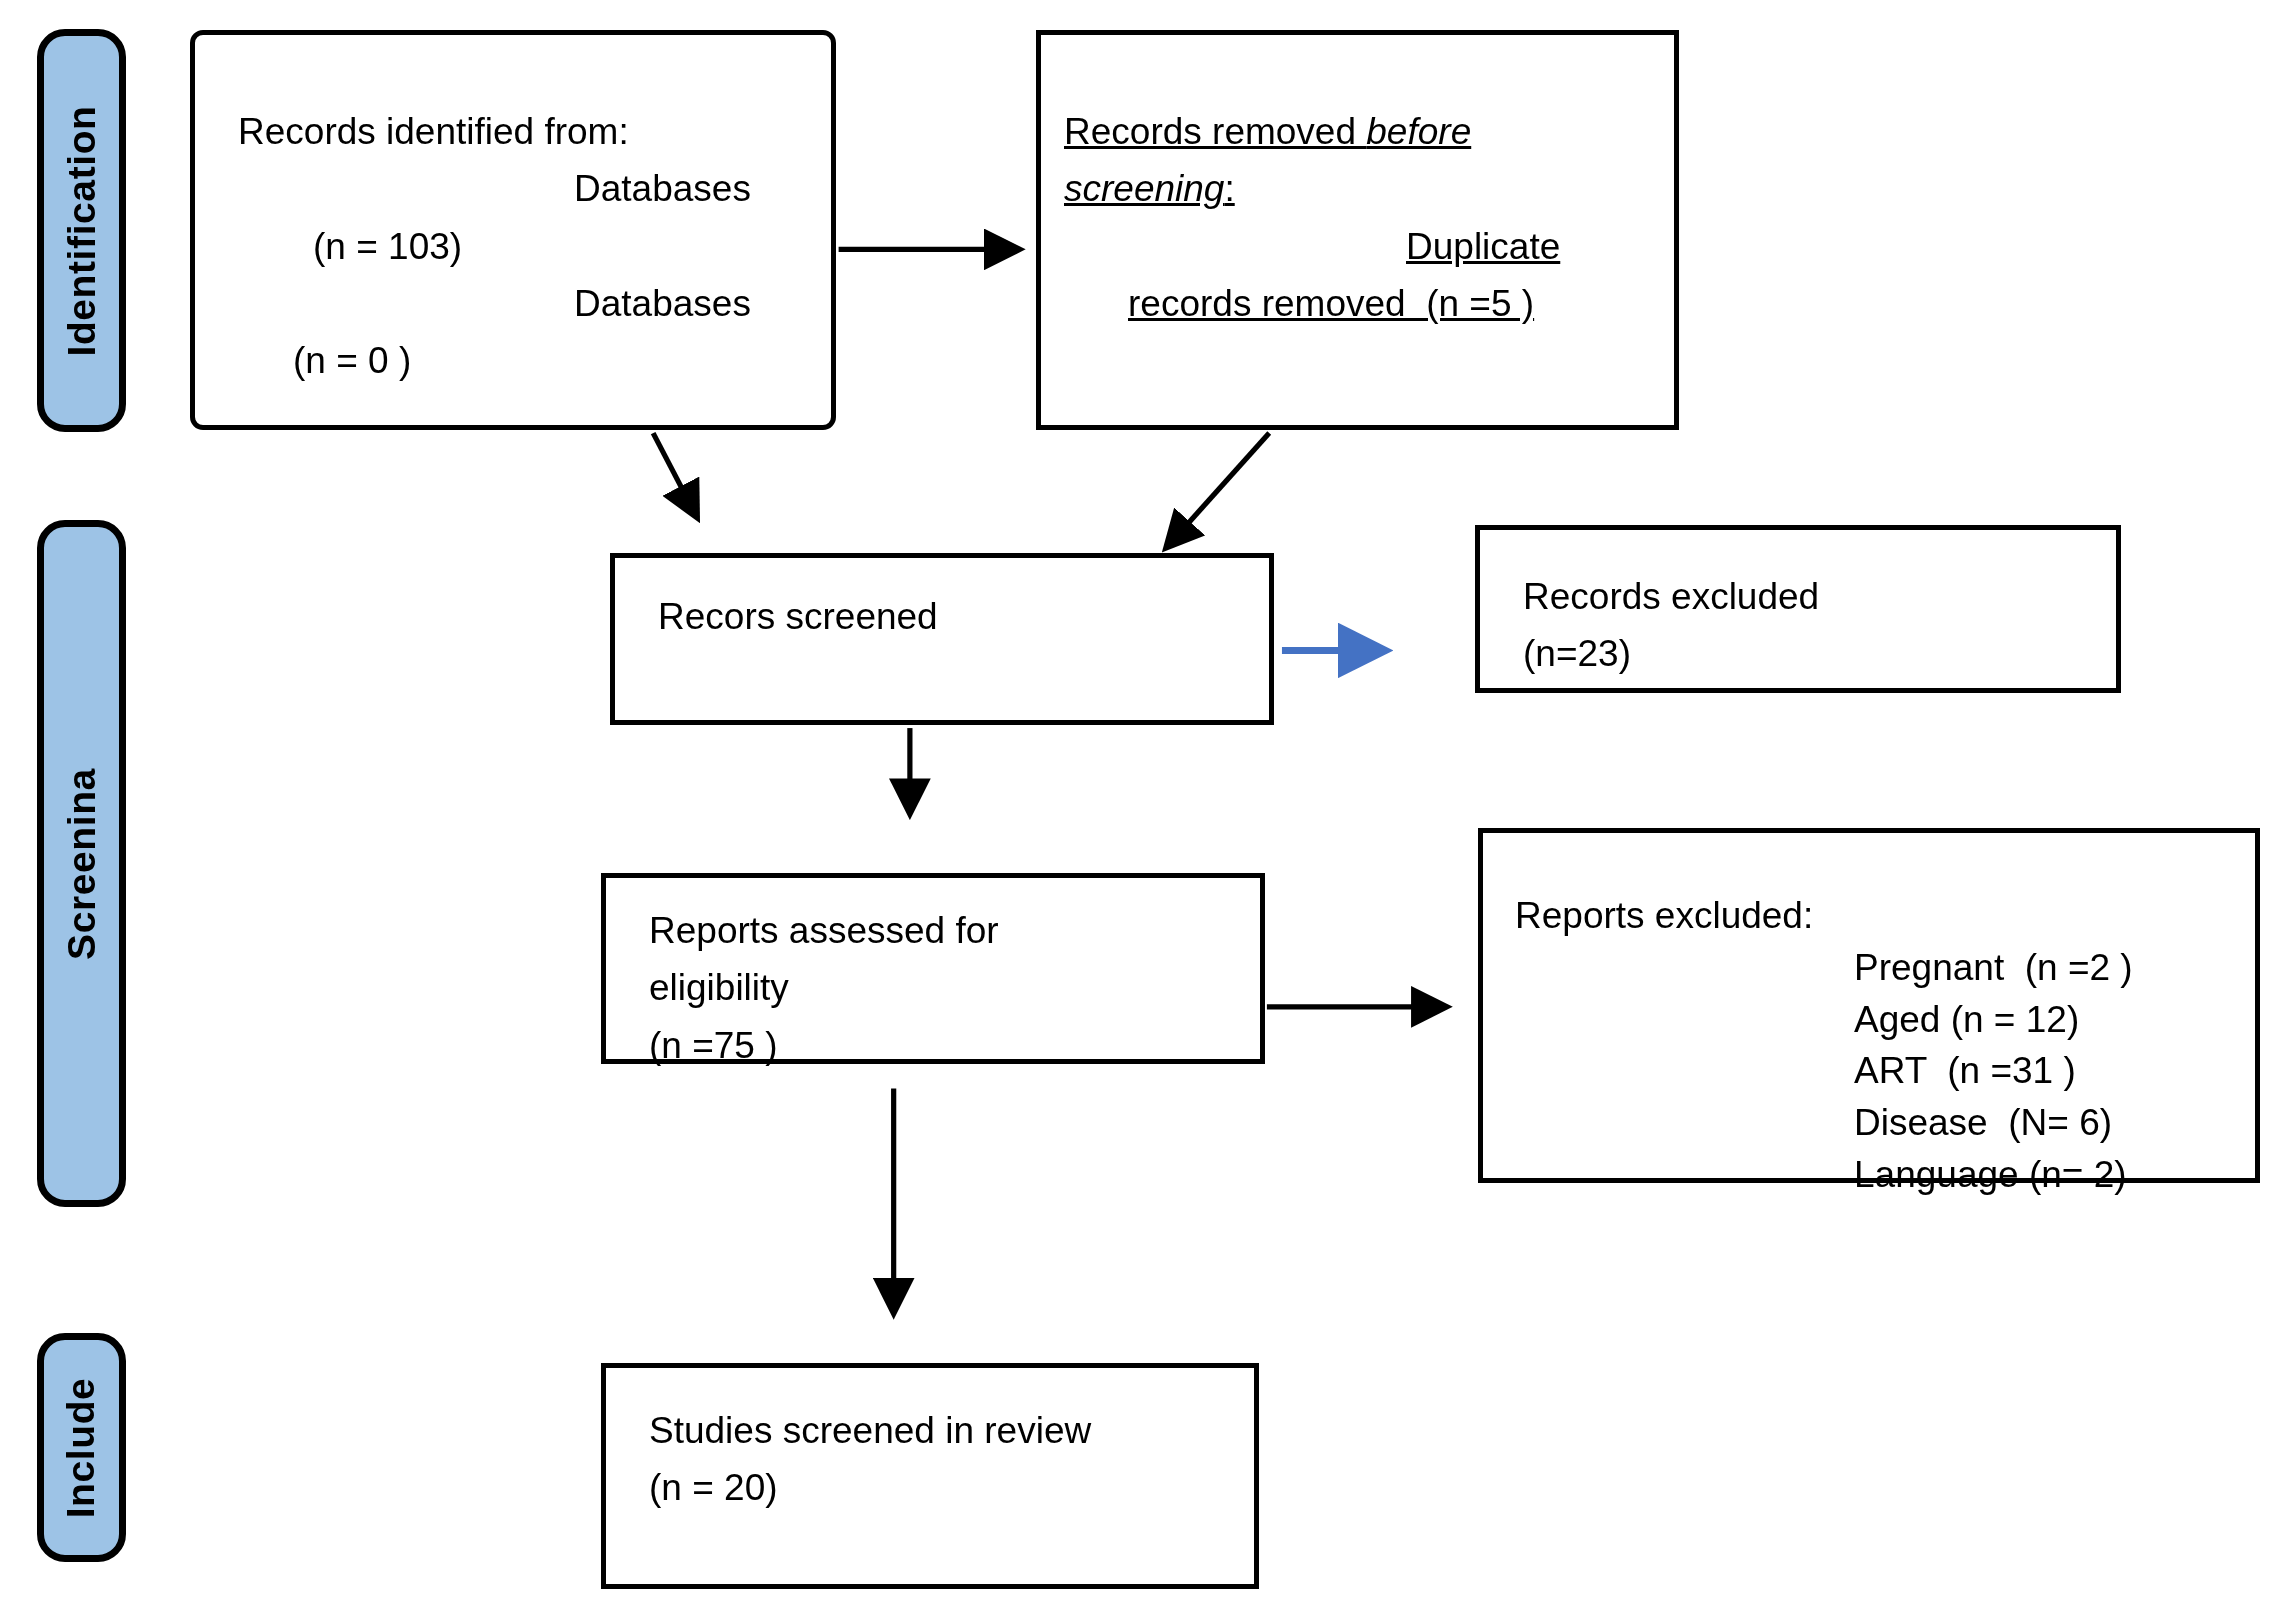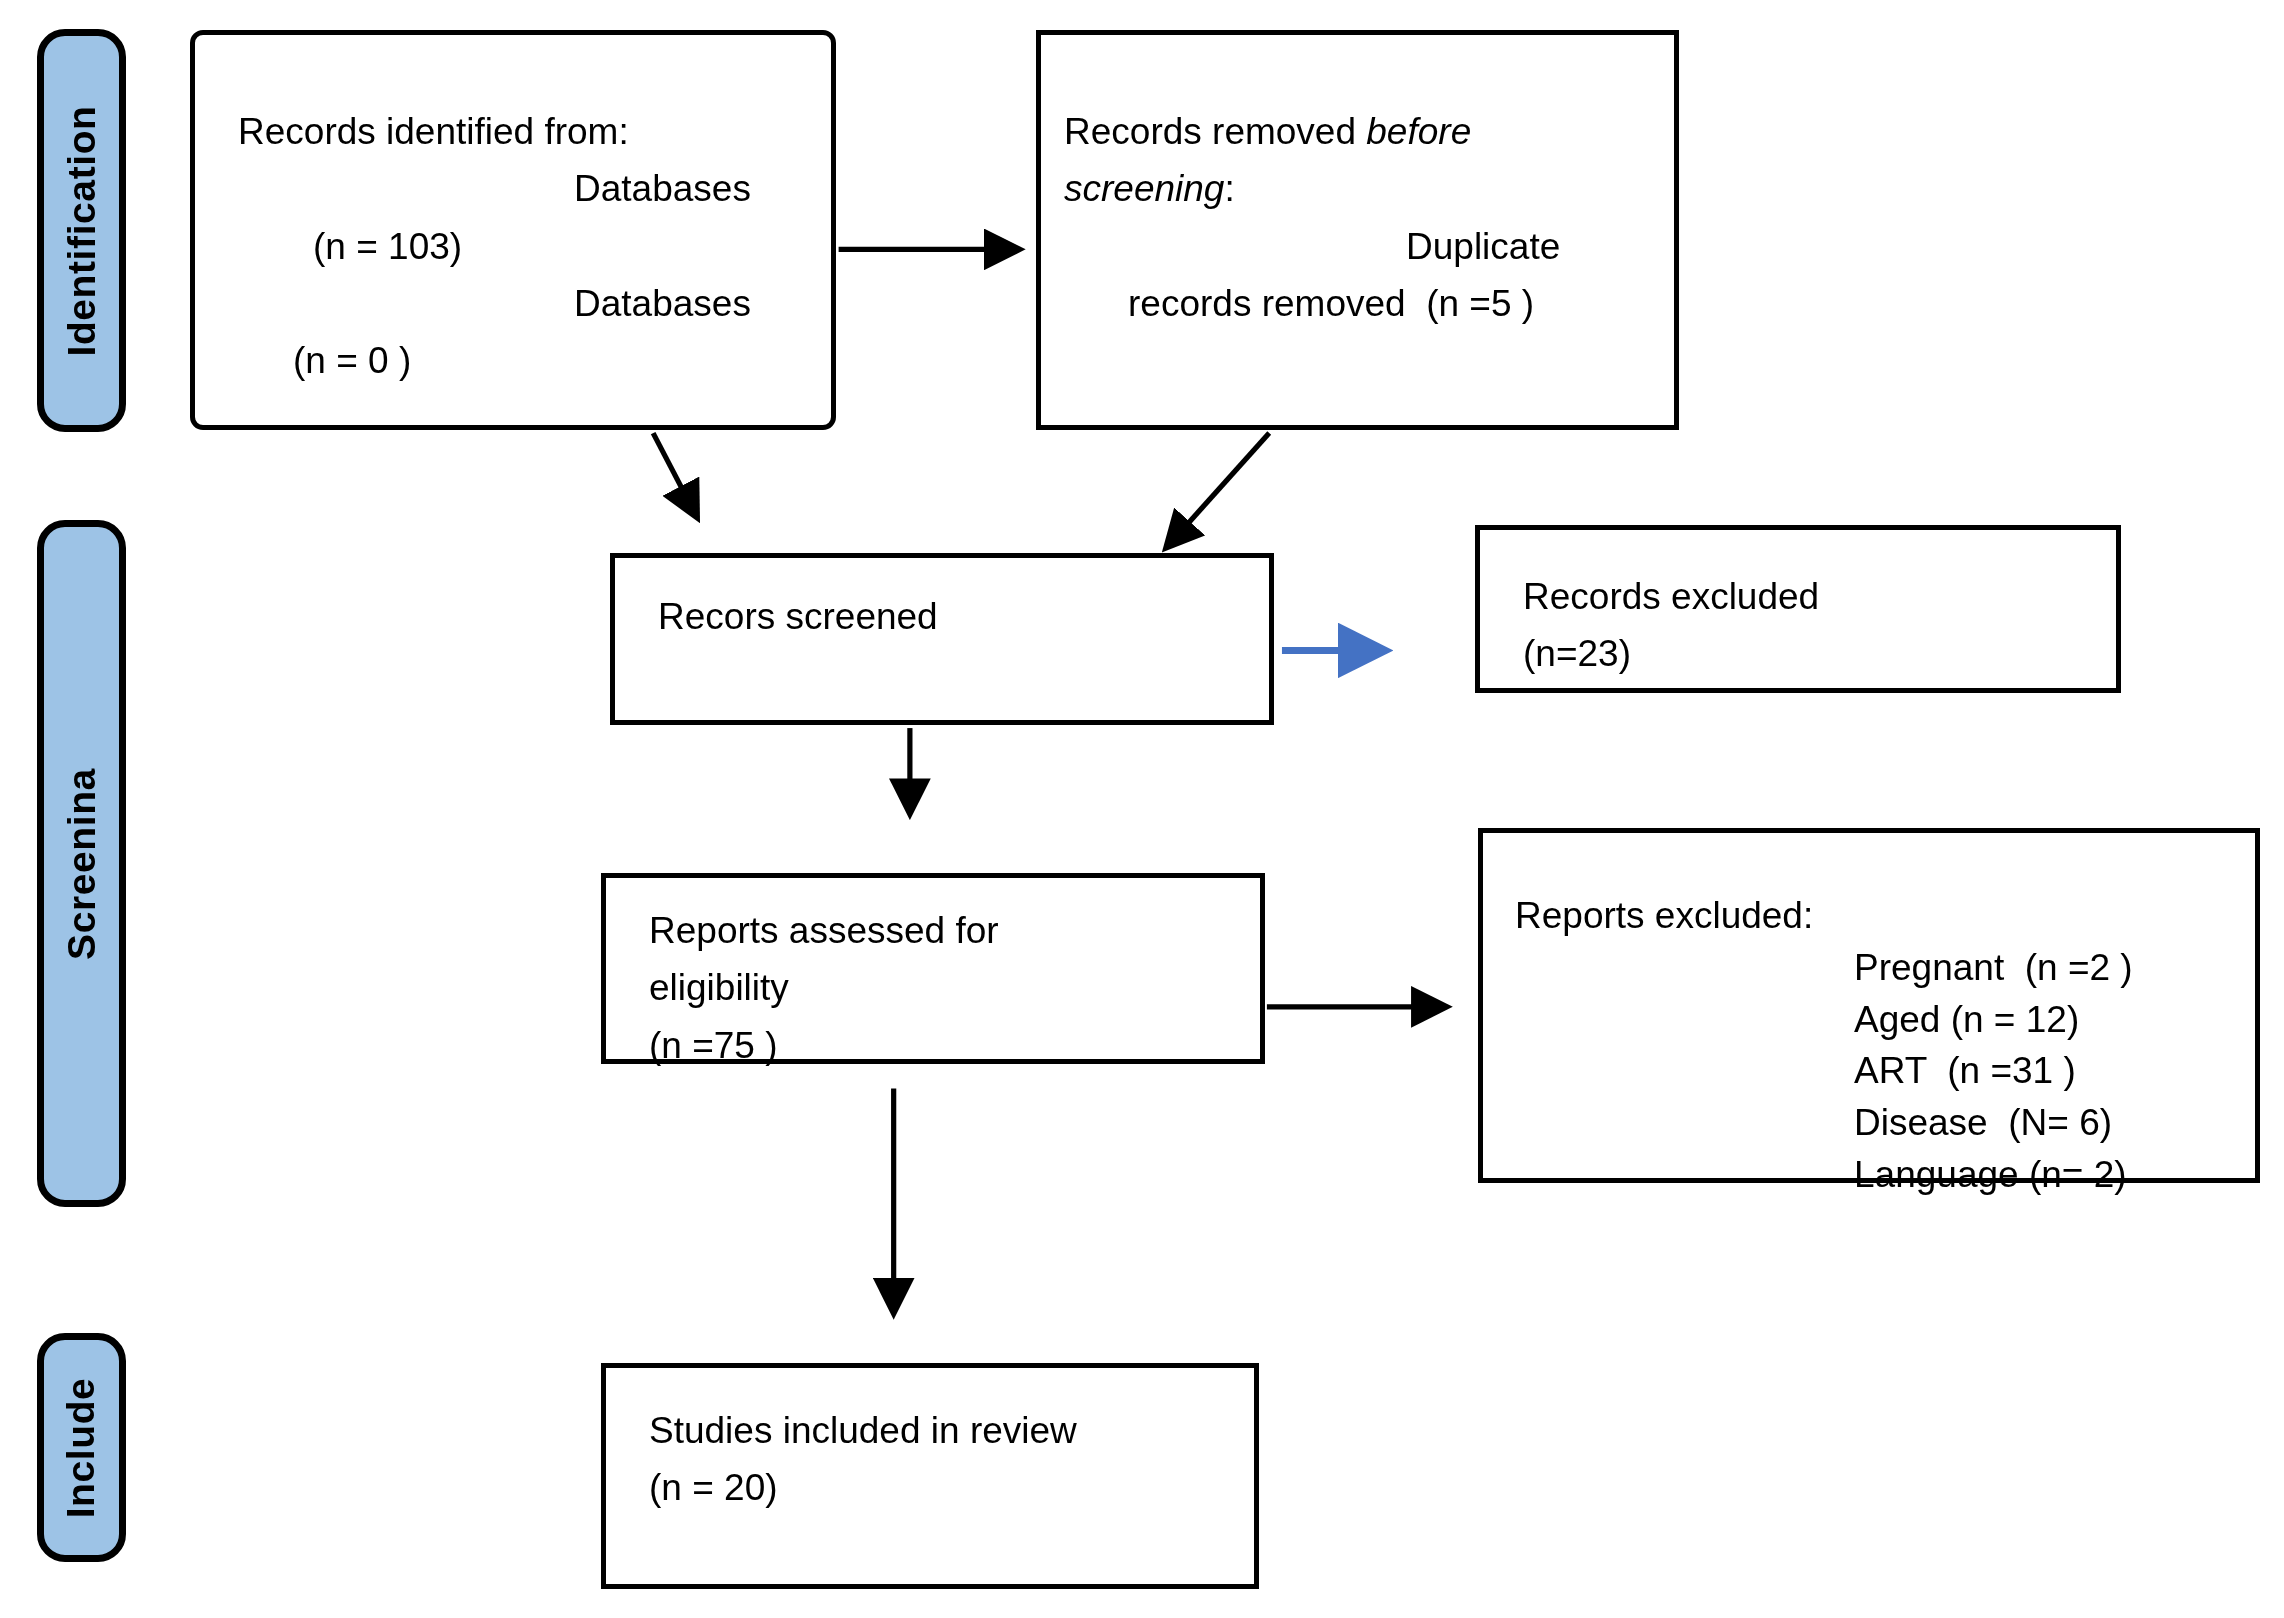--- a/index.html
+++ b/index.html
@@ -41,21 +41,21 @@
     border: 5.2px solid #000000;
     box-sizing: border-box;
     font-size: 37px;
     line-height: 1.55;
   }
   .ln { white-space: pre-wrap; }
   .it { font-style: italic; }
 
   
   #box-identified       { padding: 68px 17.4px 0 43px; }
-  #box-removed          { padding: 68px 32px 0 23px; }
+  #box-removed          { padding: 68px 32px 0 23px; text-decoration: underline; }
   #box-screened         { padding: 30px 17.4px 0 43px; }
   #box-records-excluded { padding: 38px 17.4px 0 43px; }
   #box-assessed         { padding: 24px 17.4px 0 43px; }
   #box-reports-excluded { padding: 57px 17.4px 0 32px; line-height: 1.40; }
   #box-included         { padding: 34px 17.4px 0 43px; }
 </style>
 </head>
 <body>
 
 <div class="canvas">
@@ -121,18 +121,18 @@
   <div class="box" id="box-reports-excluded" style="left:1478px; top:828px; width:782px; height:355px;">
     <div class="ln">Reports excluded:</div>
     <div class="ln" style="margin-left:339px;">Pregnant  (n =2 )</div>
     <div class="ln" style="margin-left:339px;">Aged (n = 12)</div>
     <div class="ln" style="margin-left:339px;">ART  (n =31 )</div>
     <div class="ln" style="margin-left:339px;">Disease  (N= 6)</div>
     <div class="ln" style="margin-left:339px;">Language (n= 2)</div>
   </div>
 
   <div class="box" id="box-included" style="left:601px; top:1363px; width:658px; height:226px;">
-    <div class="ln">Studies included in review</div>
+    <div class="ln">Studies screened in review</div>
     <div class="ln">(n = 20)</div>
   </div>
 
 </div>
 
 
 </body></html>

